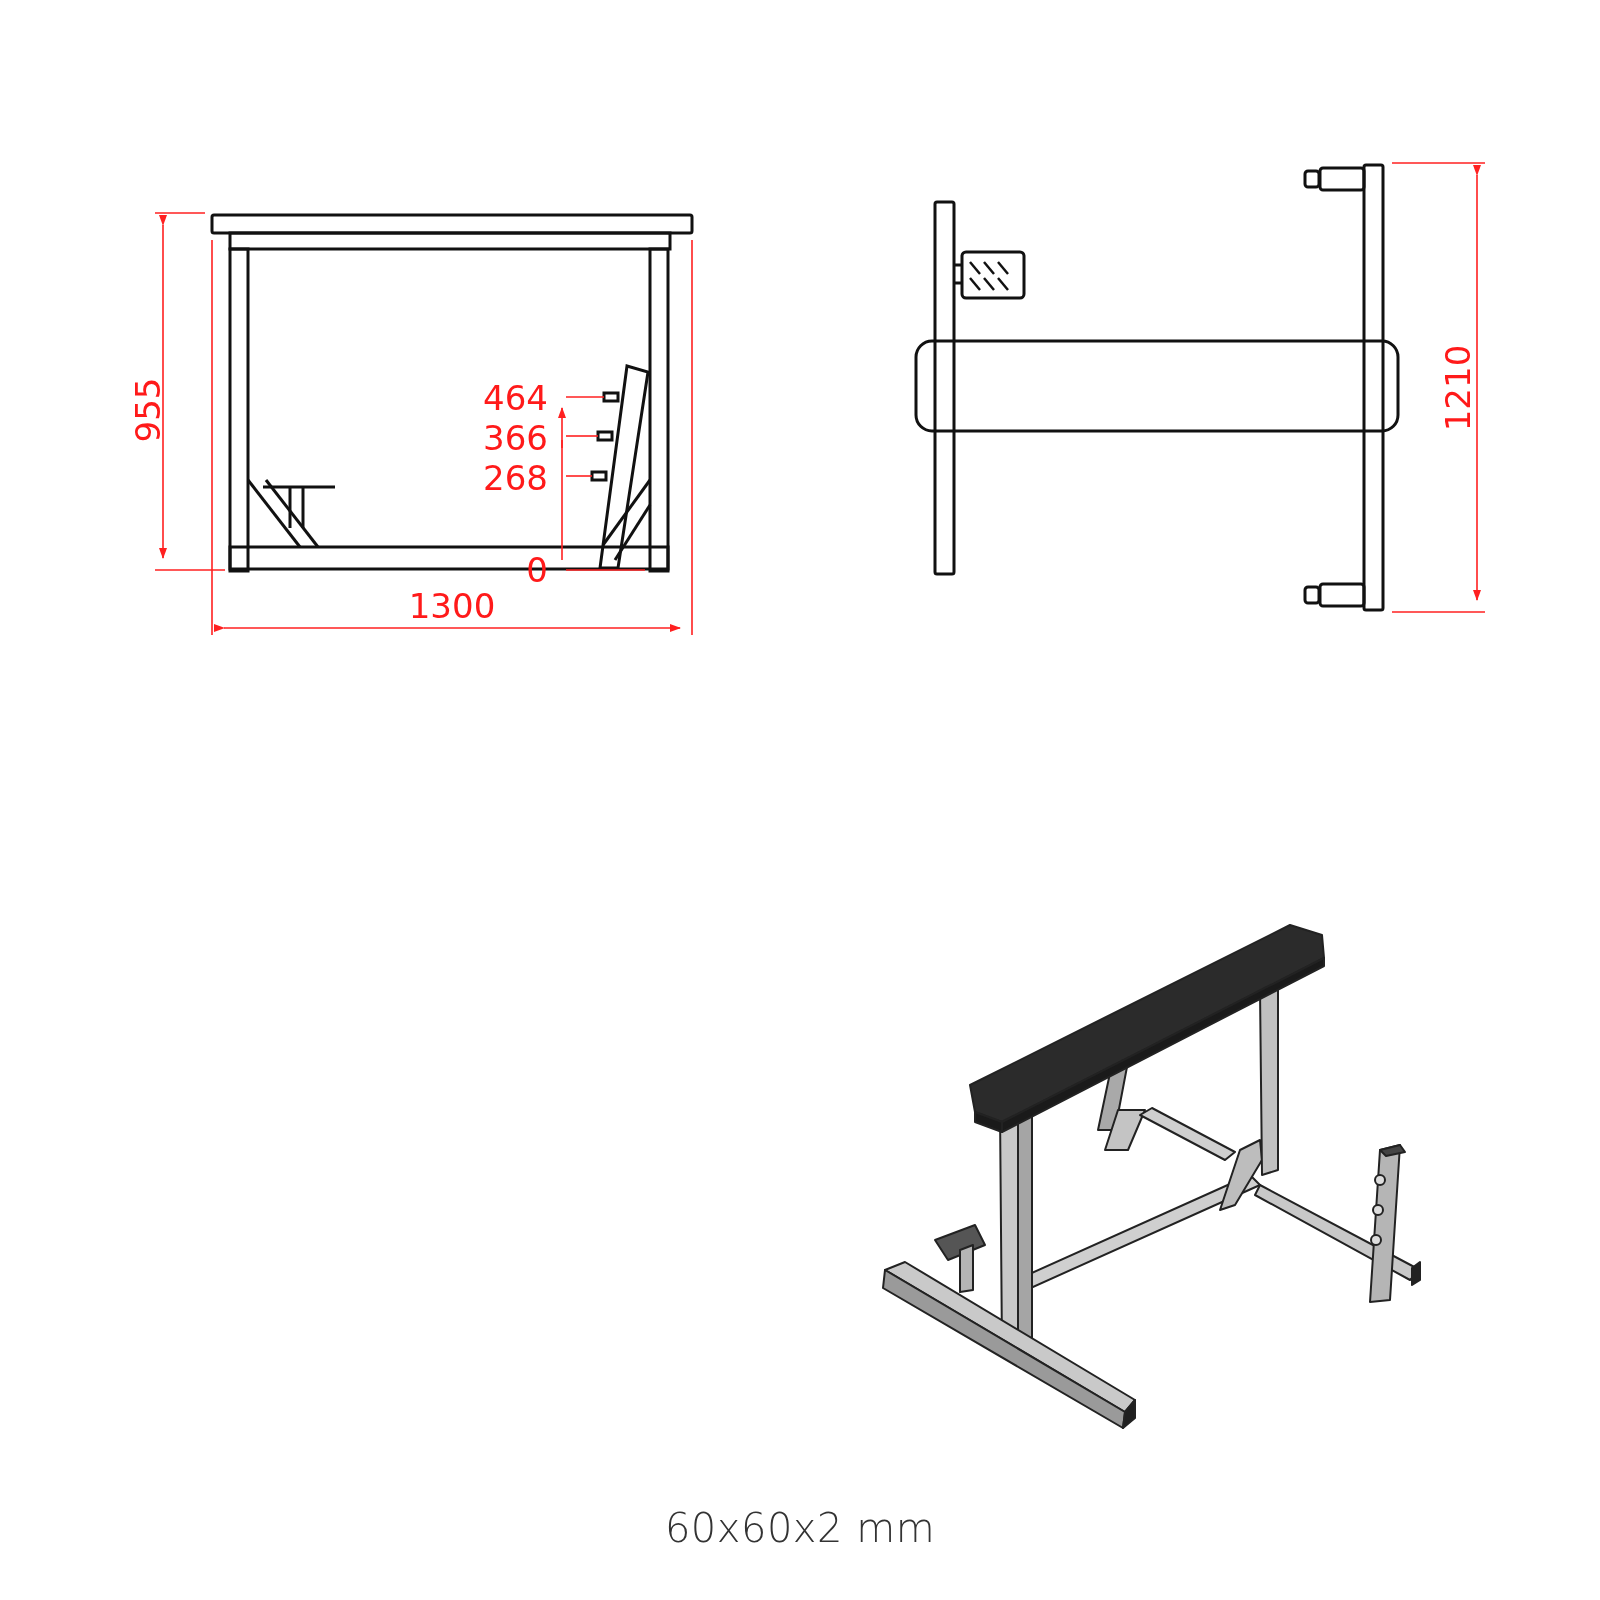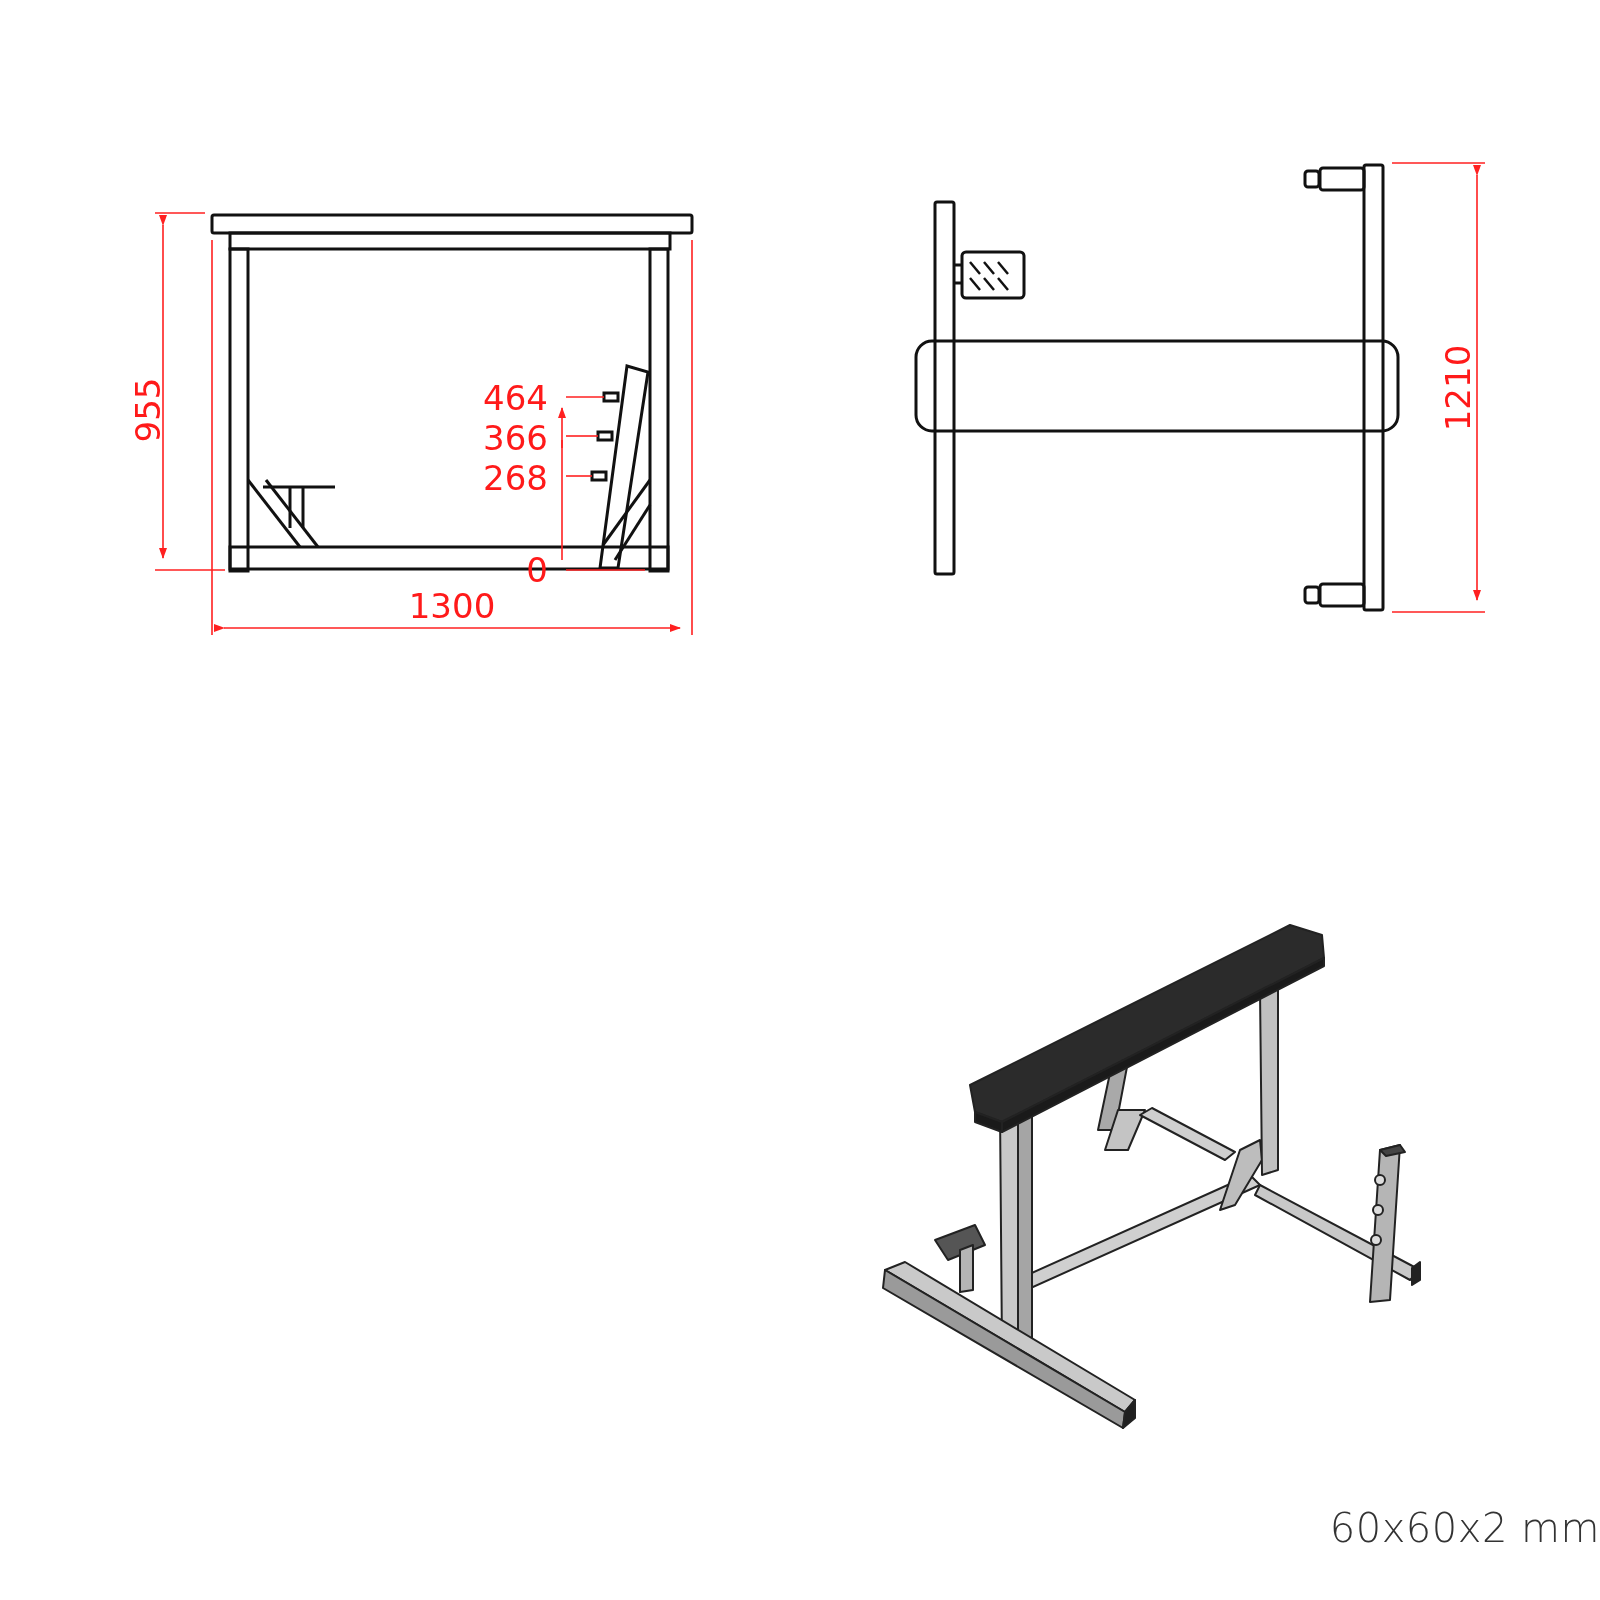--- a/index.html
+++ b/index.html
@@ -1,19 +1,19 @@
 <!DOCTYPE html>
 <html><head>
 <meta charset="utf-8">
 <style>
   html, body { margin: 0; padding: 0; background: #ffffff; }
   body { width: 1600px; height: 1600px; position: relative; overflow: hidden; font-family: "DejaVu Sans", sans-serif; }
   svg { position: absolute; left: 0; top: 0; }
   .dim-text { font-family: "DejaVu Sans", sans-serif; font-size: 34px; fill: #ff1a1a; }
-  .caption { position: absolute; left: 0; width: 1600px; top: 1505px; text-align: right; font-family: "DejaVu Sans", sans-serif; font-size: 40px; font-weight: 300; color: #333333; letter-spacing: 0.5px; }
+  .caption { position: absolute; left: 0; width: 1600px; top: 1505px; text-align: center; font-family: "DejaVu Sans", sans-serif; font-size: 40px; font-weight: 300; color: #333333; letter-spacing: 0.5px; }
   .line { stroke: #111111; stroke-width: 3; fill: none; }
   .dim { stroke: #ff2020; stroke-width: 1.6; fill: none; }
 </style>
 </head>
 <body>
 
 <svg width="1600" height="1600" viewBox="0 0 1600 1600">
   <defs>
     <marker id="arr" markerWidth="12" markerHeight="12" refX="10" refY="4" orient="auto" markerUnits="userSpaceOnUse">
       <path d="M0,0 L11,4 L0,8 z" fill="#ff2020"></path>

